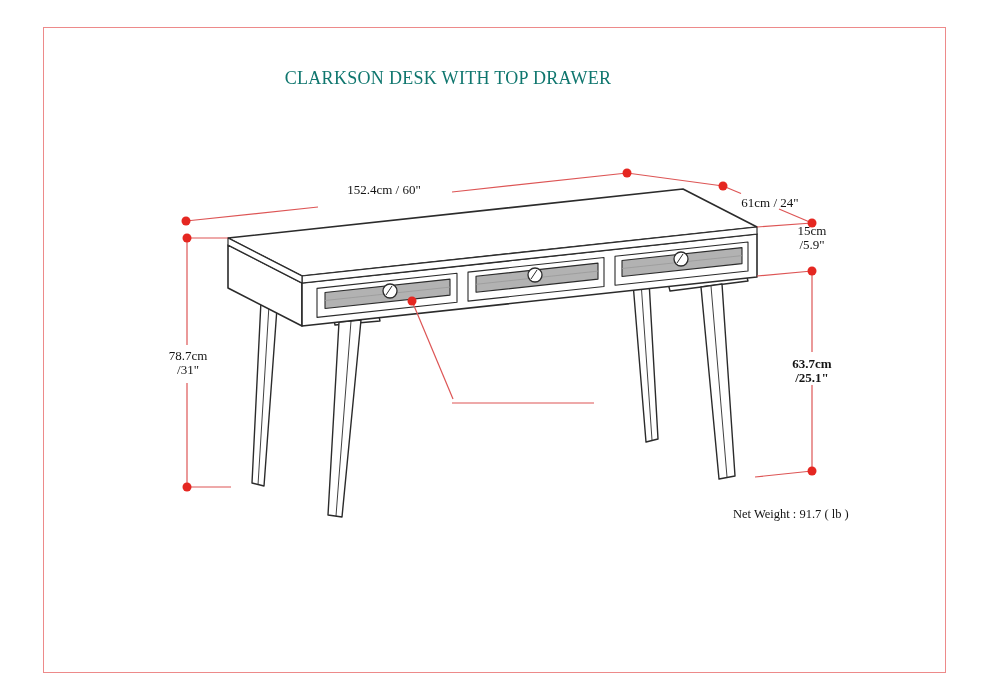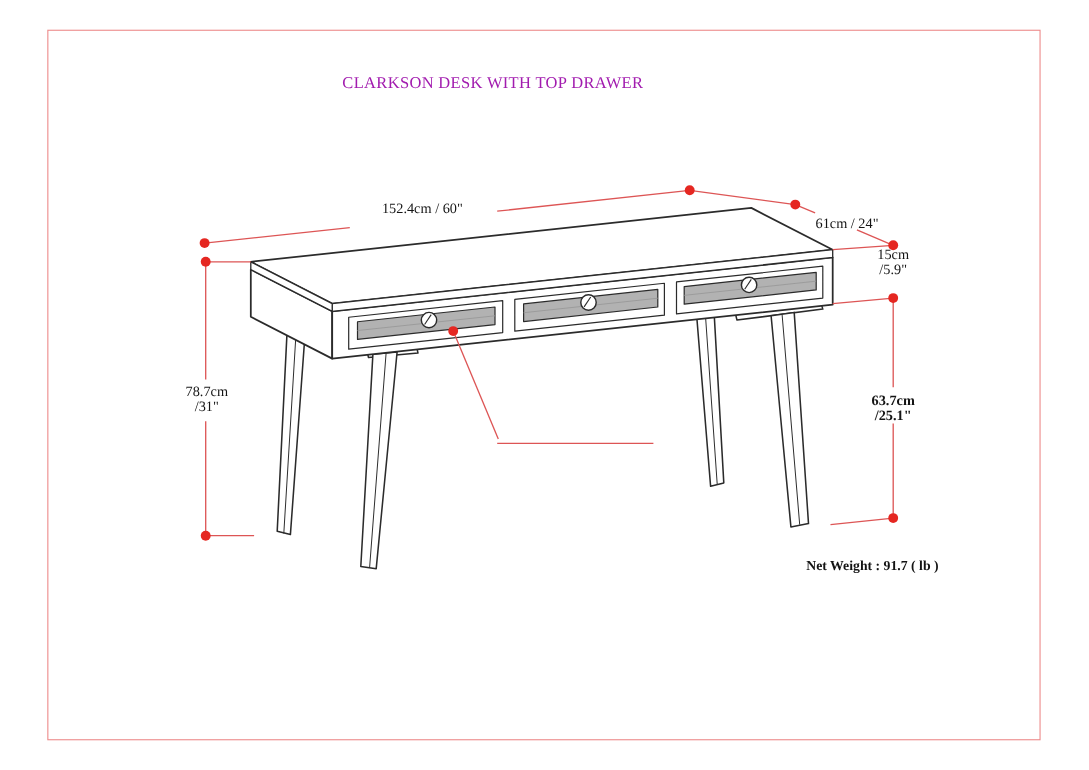--- a/index.html
+++ b/index.html
@@ -11,21 +11,21 @@
     position:absolute; left:43px; top:27px; width:901px; height:644px;
     border:1.5px solid #ed8a8a; pointer-events:none;
   }
   .lbl {
     position:absolute; color:#141414; white-space:nowrap;
     font-family:"Liberation Serif", serif; font-size:13px; line-height:14px;
   }
   .center { transform:translateX(-50%); text-align:center; }
   .title {
     position:absolute; left:448px; top:68px; transform:translateX(-50%);
-    font-size:15px; color:#a21caf; letter-spacing:0.3px; white-space:nowrap;
+    font-size:18px; color:#0f766e; letter-spacing:0.3px; white-space:nowrap;
   }
   .two-line { line-height:13.5px; }
   .note { font-size:12px; line-height:14px; }
   .netweight { font-size:12.5px; }
   svg { position:absolute; left:0; top:0; }
 </style>
 </head>
 <body>
 
 <div class="canvas">
@@ -148,15 +148,15 @@
     <div>78.7cm</div>
     <div>/31"</div>
   </div>
 
   <div class="lbl center two-line" style="left:812px; top:357px;font-weight:bold;">
     <div>63.7cm</div>
     <div>/25.1"</div>
   </div>
 
 
-  <div class="lbl netweight" style="left:733px; top:507px;font-weight:bold;">Net Weight : 91.7 ( lb )</div>
+  <div class="lbl netweight" style="left:733px; top:507px;">Net Weight : 91.7 ( lb )</div>
 
 </div>
 
 </body></html>

